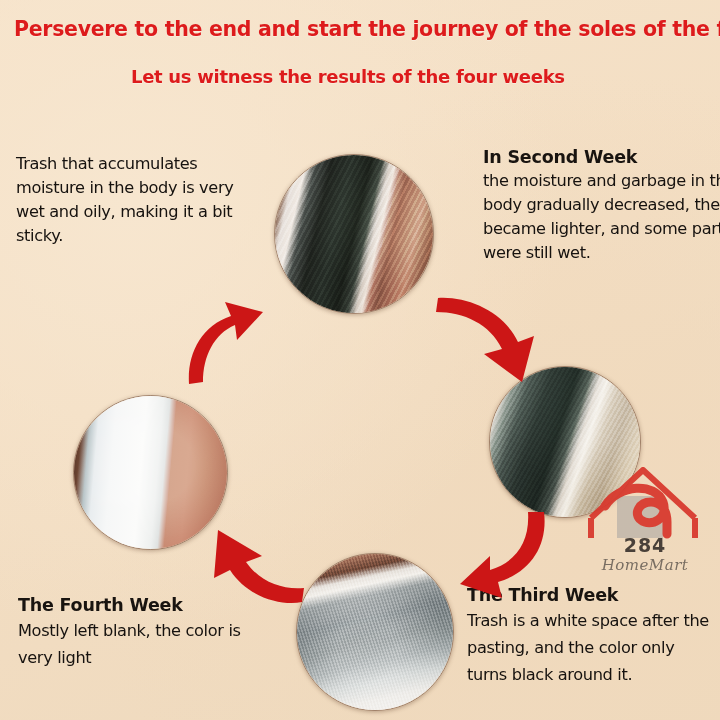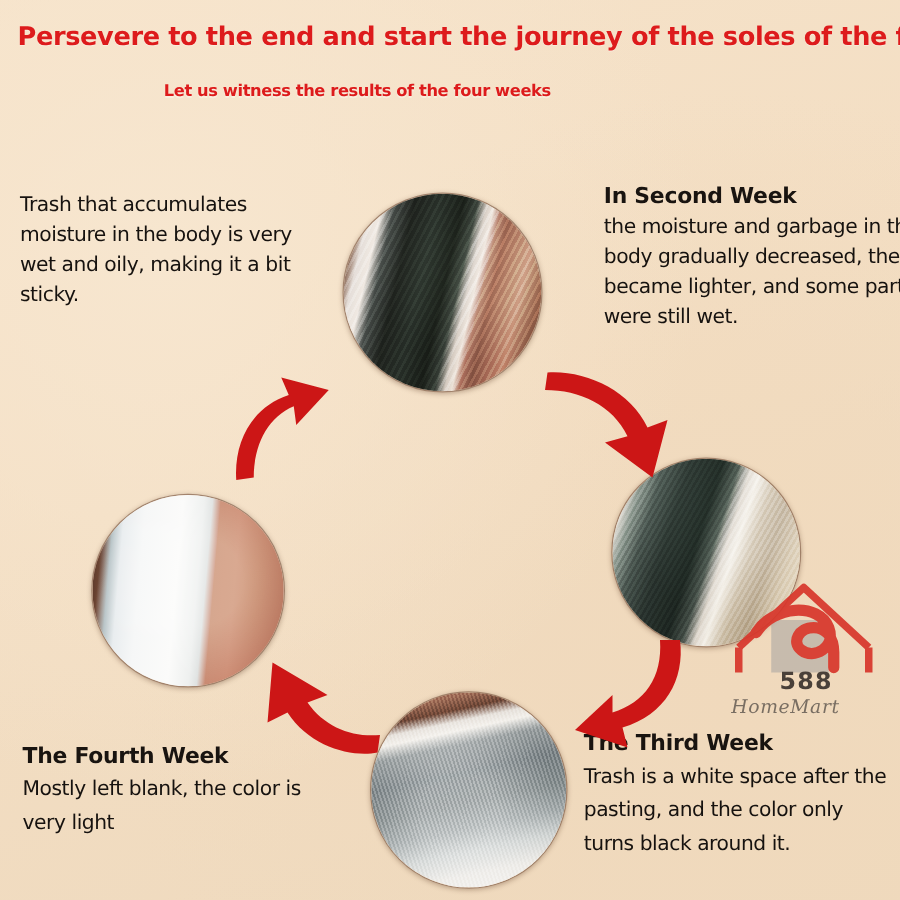--- a/index.html
+++ b/index.html
@@ -22,21 +22,21 @@
   .headline{
     position:absolute;
     color:#dd1b1c;
     font-weight:bold;
     font-family:"DejaVu Sans", sans-serif;
     letter-spacing:-0.3px;
     white-space:nowrap;
     text-shadow:0 1px 0 rgba(255,255,255,.35);
   }
   #headline-1{ left:14px; top:17px; font-size:20.5px; }
-  #headline-2{ left:131px; top:66px; font-size:13px; }
+  #headline-2{ left:131px; top:66px; font-size:18px; }
 
   
   .week-block{ position:absolute; color:#191410; }
   .week-title{
     font-weight:bold;
     font-size:17.5px;
     font-family:"DejaVu Sans", sans-serif;
     letter-spacing:-0.2px;
     margin-bottom:2px;
     white-space:nowrap;
@@ -165,20 +165,21 @@
   }
   #watermark .wm-388{
     position:absolute; left:0; right:0; top:72px;
     text-align:center;
     font-family:"DejaVu Sans", sans-serif;
     font-weight:bold; font-size:19px; color:#3b342e;
     letter-spacing:1px;
   }
   #watermark .wm-name{
     position:absolute; left:0; right:0; top:94px;
+    text-align:center;
     font-family:"DejaVu Serif", serif;
     font-style:italic;
     font-size:15px; color:#6f655b;
     letter-spacing:.5px;
   }
 </style>
 </head>
 <body>
 
 <div id="poster">
@@ -243,17 +244,17 @@
 
   <div id="watermark">
     <svg width="120" height="78" viewBox="0 0 120 78">
       <rect x="32" y="34" width="46" height="42" fill="#9e9e9e" opacity="0.55"></rect>
       <path d="M6 56 L58 8 L110 56" fill="none" stroke="#d8362b" stroke-width="6" stroke-linejoin="round"></path>
       <path d="M6 56 L6 76" fill="none" stroke="#d8362b" stroke-width="6"></path>
       <path d="M110 56 L110 76" fill="none" stroke="#d8362b" stroke-width="6"></path>
       <path d="M20 44 C 34 22, 70 20, 78 40 C 84 56, 66 66, 56 58
                C 48 52, 54 40, 66 40 C 76 40, 82 48, 82 60 L 82 72" fill="none" stroke="#d8362b" stroke-width="9" stroke-linecap="round"></path>
     </svg>
-    <div class="wm-388">588</div>
+    <div class="wm-388">284</div>
     <div class="wm-name">HomeMart</div>
   </div>
 
 </div>
 
 </body></html>

